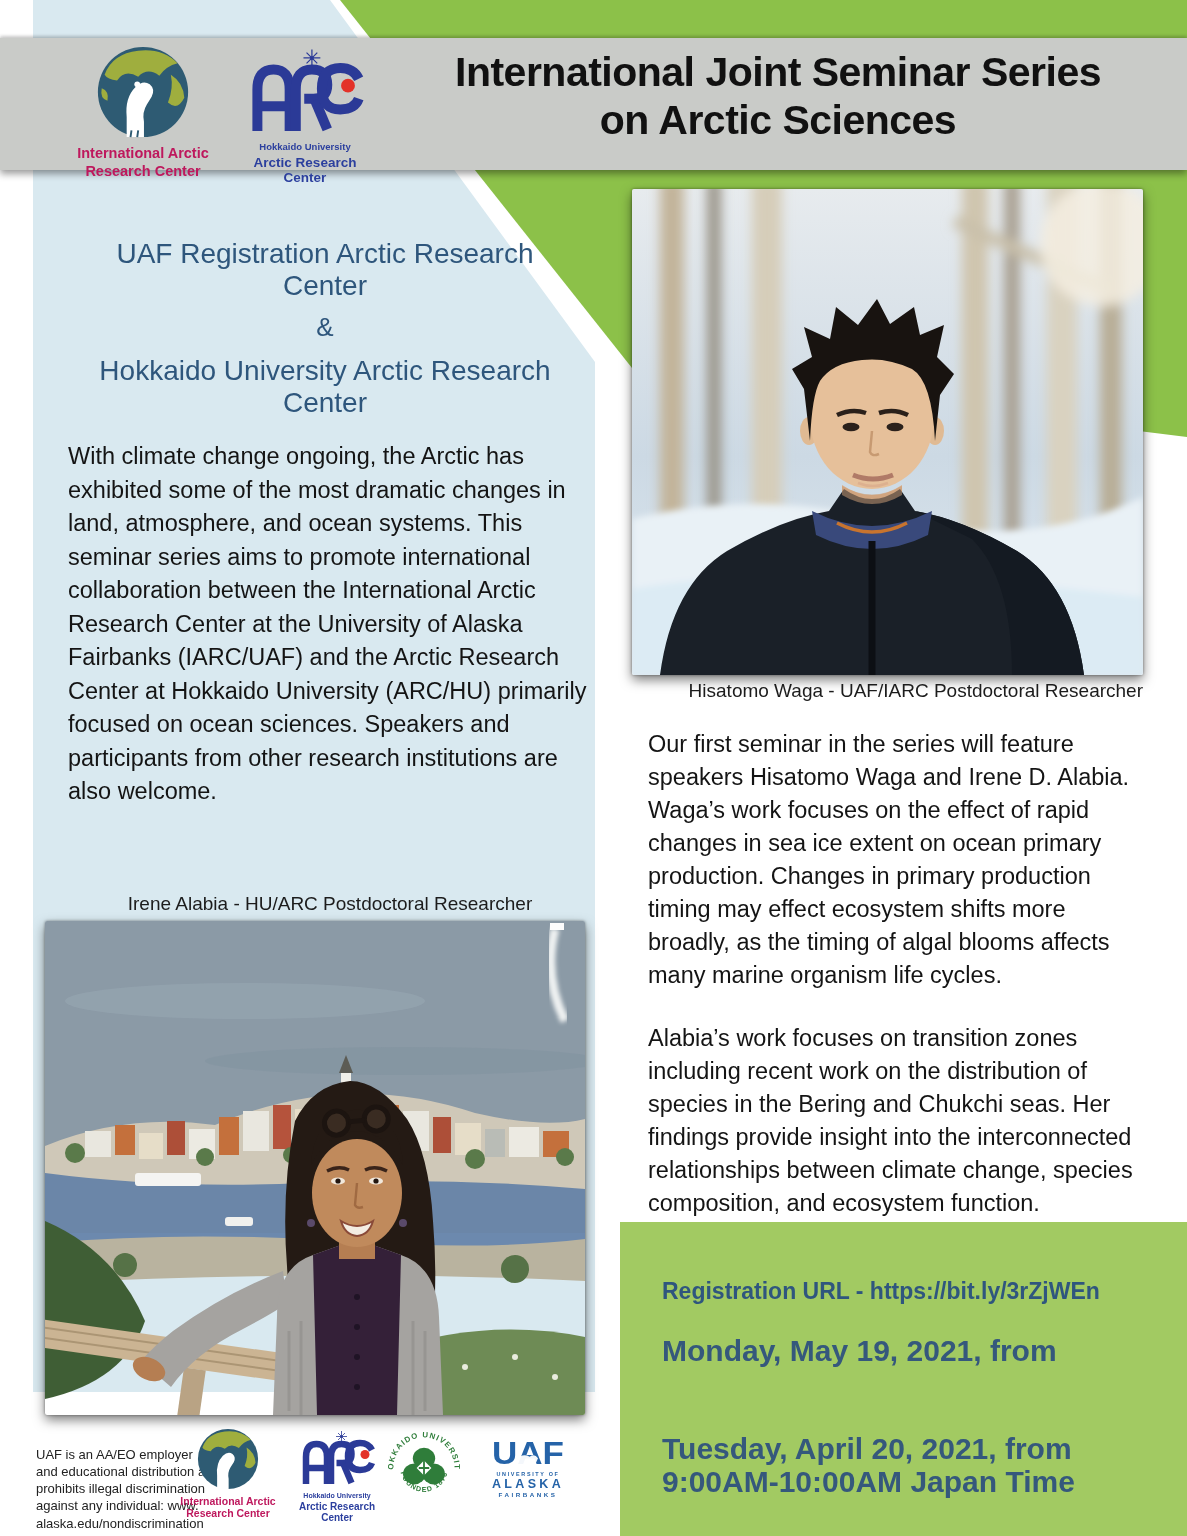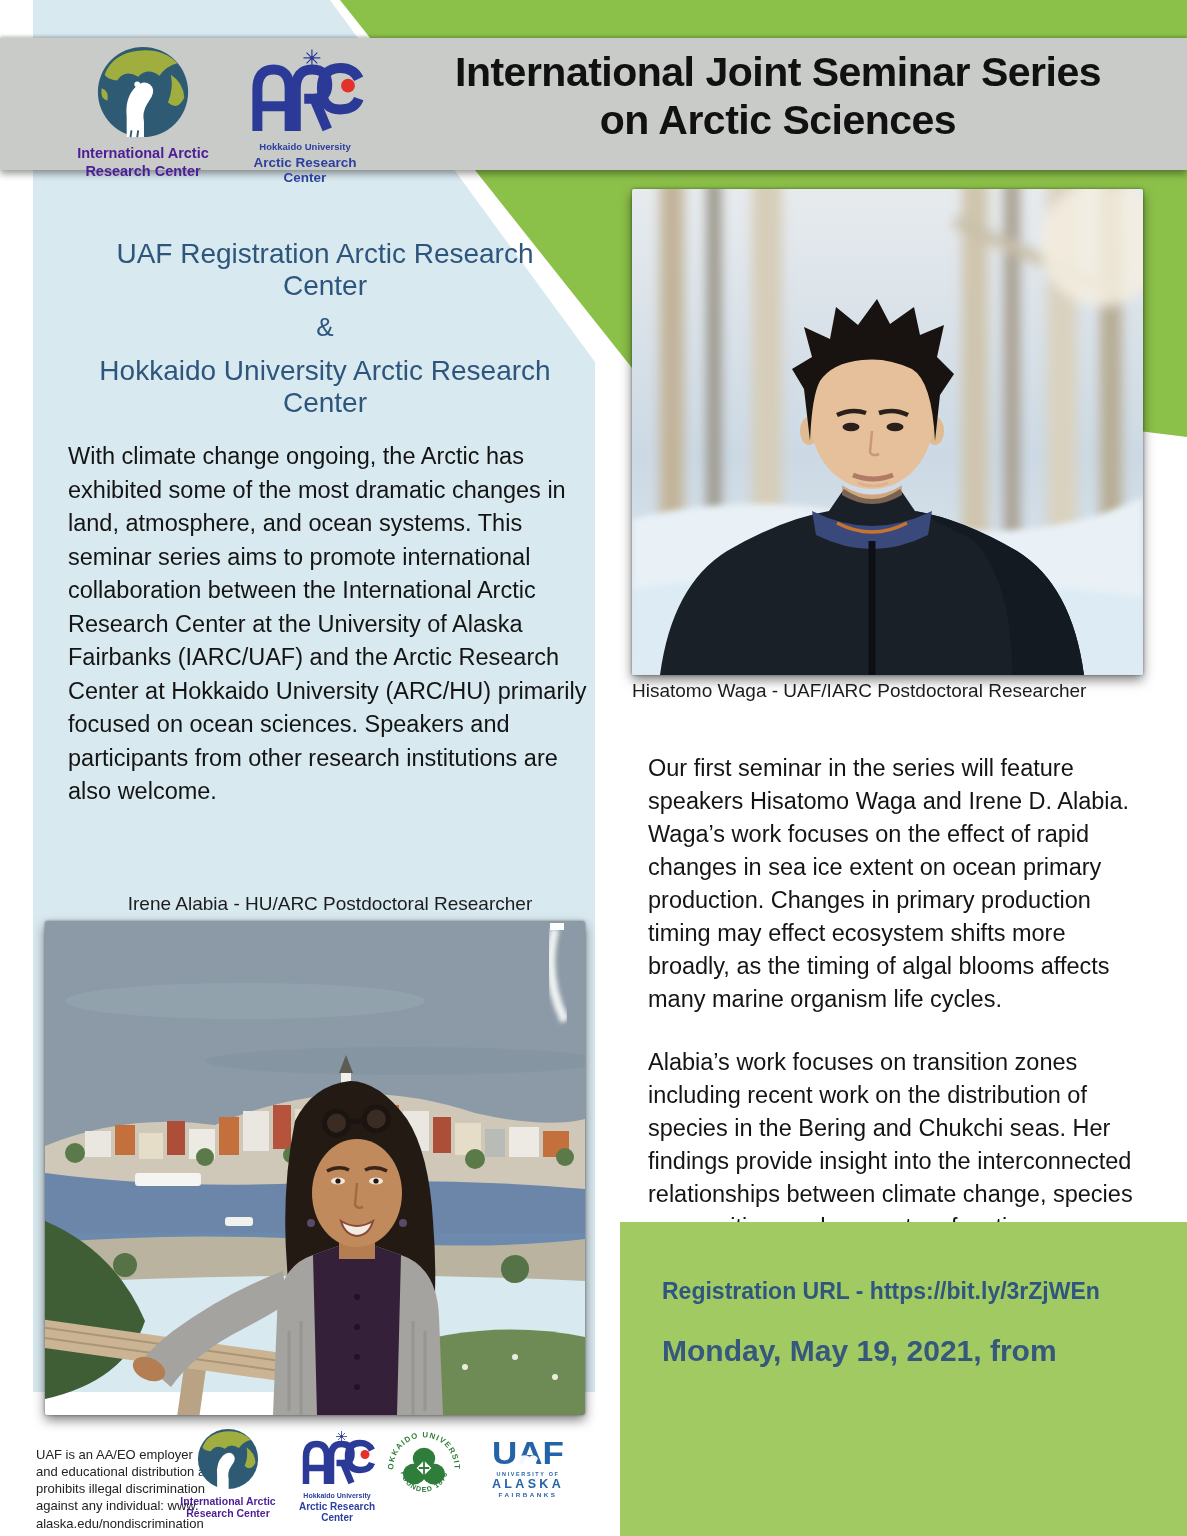--- a/index.html
+++ b/index.html
@@ -11,49 +11,49 @@
   .green-wedge{position:absolute;left:340px;top:0;width:847px;height:437px;background:#8cc149;
         clip-path:polygon(0 0,100% 0,100% 100%,292px 368px);}
   
   .banner{position:absolute;left:0;top:38px;width:1187px;height:132px;background:#c9cbc8;
         box-shadow:0 4px 7px rgba(0,0,0,.38),0 -2px 3px rgba(0,0,0,.18);}
   .banner-title{position:absolute;left:438px;top:10px;width:680px;text-align:center;
         font-size:41px;font-weight:700;line-height:1.18;color:#111;letter-spacing:-.5px;}
   
   .iarc{position:absolute;text-align:center;}
   .iarc-h{left:58px;top:6px;width:170px;}
-  .iarc-text{font-weight:700;color:#4c1d95;line-height:1.08;}
+  .iarc-text{font-weight:700;color:#be185d;line-height:1.08;}
   .iarc-h .iarc-text{font-size:14.5px;margin-top:2px;}
   
   .arc{position:absolute;text-align:center;color:#2b3f9e;}
   .arc-h{left:235px;top:10px;width:140px;}
   .arc-org{font-weight:700;}
   .arc-h .arc-org{font-size:9.5px;margin-top:3px;}
   .arc-name{font-weight:700;}
   .arc-h .arc-name{font-size:13.5px;margin-top:3px;}
   
   .lh{position:absolute;left:95px;width:460px;text-align:center;color:#2e567c;
       font-size:28px;font-weight:500;line-height:1.14;}
   .lh1{top:238px;}
   .amp{position:absolute;left:95px;top:312px;width:460px;text-align:center;
       color:#2e567c;font-size:26px;font-weight:500;}
   .lh2{top:355px;}
   .left-intro{position:absolute;left:68px;top:440px;width:524px;
       font-size:23.5px;line-height:33.5px;color:#141414;}
   .caption{font-size:19px;color:#1c1c1c;}
   .cap-left{position:absolute;left:60px;top:893px;width:540px;text-align:center;}
-  .cap-right{position:absolute;left:632px;top:680px;width:511px;text-align:left;}
+  .cap-right{position:absolute;left:632px;top:680px;width:511px;text-align:right;}
   
   .photo{position:absolute;box-shadow:0 5px 12px rgba(0,0,0,.5),0 0 3px rgba(0,0,0,.4);
       border-radius:2px;overflow:hidden;}
   .photo-waga{left:632px;top:189px;width:511px;height:486px;}
   .photo-alabia{left:45px;top:921px;width:540px;height:494px;}
   .photo svg{display:block;}
   
-  .rp{position:absolute;left:648px;width:502px;font-size:23.5px;line-height:33px;color:#141414;margin-top:24px;}
+  .rp{position:absolute;left:648px;width:502px;font-size:23.5px;line-height:33px;color:#141414;}
   .rp1{top:728px;}
   .rp2{top:1022px;}
   
   .reg-box{position:absolute;left:620px;top:1222px;width:567px;height:394px;background:#a2ca62;}
   .reg-url{position:absolute;left:42px;top:56px;width:490px;font-size:23px;font-weight:700;color:#2f567e;}
   .reg-event{position:absolute;left:42px;width:500px;font-size:30px;font-weight:700;
       line-height:1.1;color:#35587c;}
   .reg-e1{top:112px;}
   .reg-e2{top:210px;}
   
@@ -268,20 +268,24 @@
       <circle cx="266" cy="302" r="4" fill="#5a4a6a"></circle>
         <circle cx="358" cy="302" r="4" fill="#5a4a6a"></circle>
     </svg>
   </div>
 
   <div class="reg-box">
     <div class="reg-url">Registration URL - https://bit.ly/3rZjWEn</div>
     <div class="reg-event reg-e1">
       <div>Monday, May 19, 2021, from</div>
     </div>
+    <div class="reg-event reg-e2">
+      <div>Tuesday, April 20, 2021, from</div>
+      <div>9:00AM-10:00AM Japan Time</div>
+    </div>
   </div>
 
   <div class="disclaimer">
     <div>UAF is an AA/EO employer</div>
     <div>and educational distribution and</div>
     <div>prohibits illegal discrimination</div>
     <div>against any individual: www.</div>
     <div>alaska.edu/nondiscrimination</div>
   </div>
 

